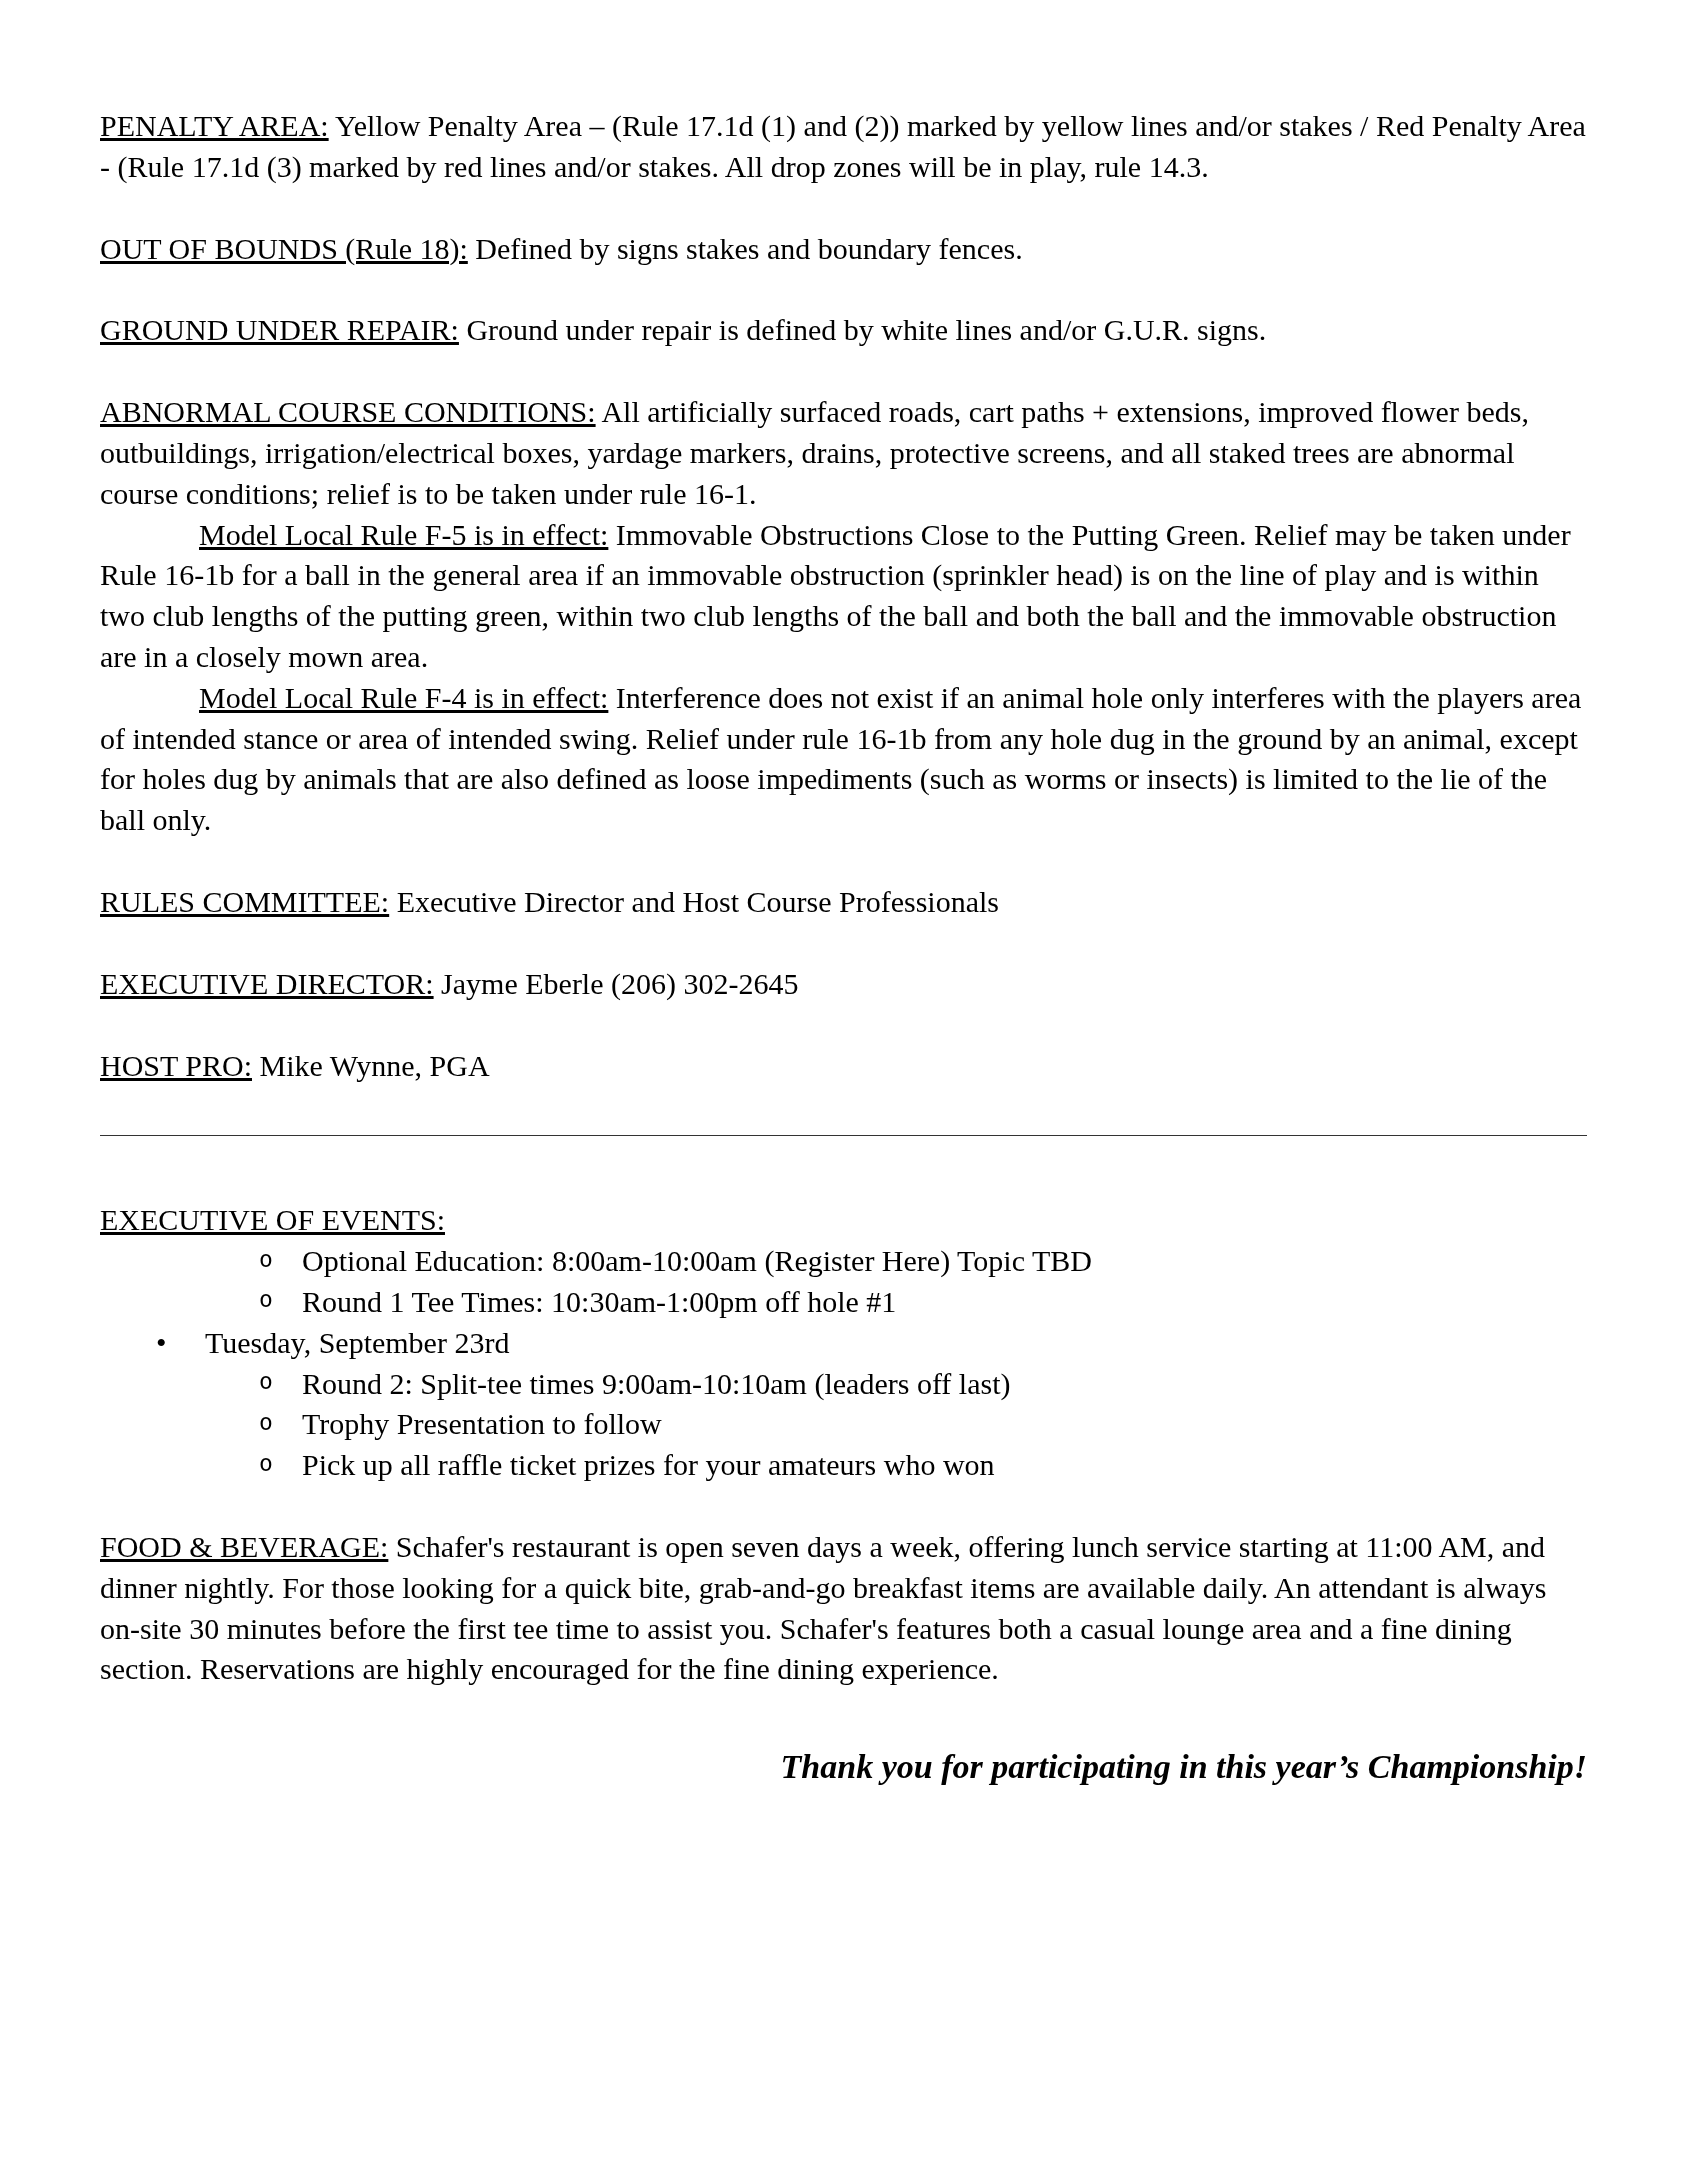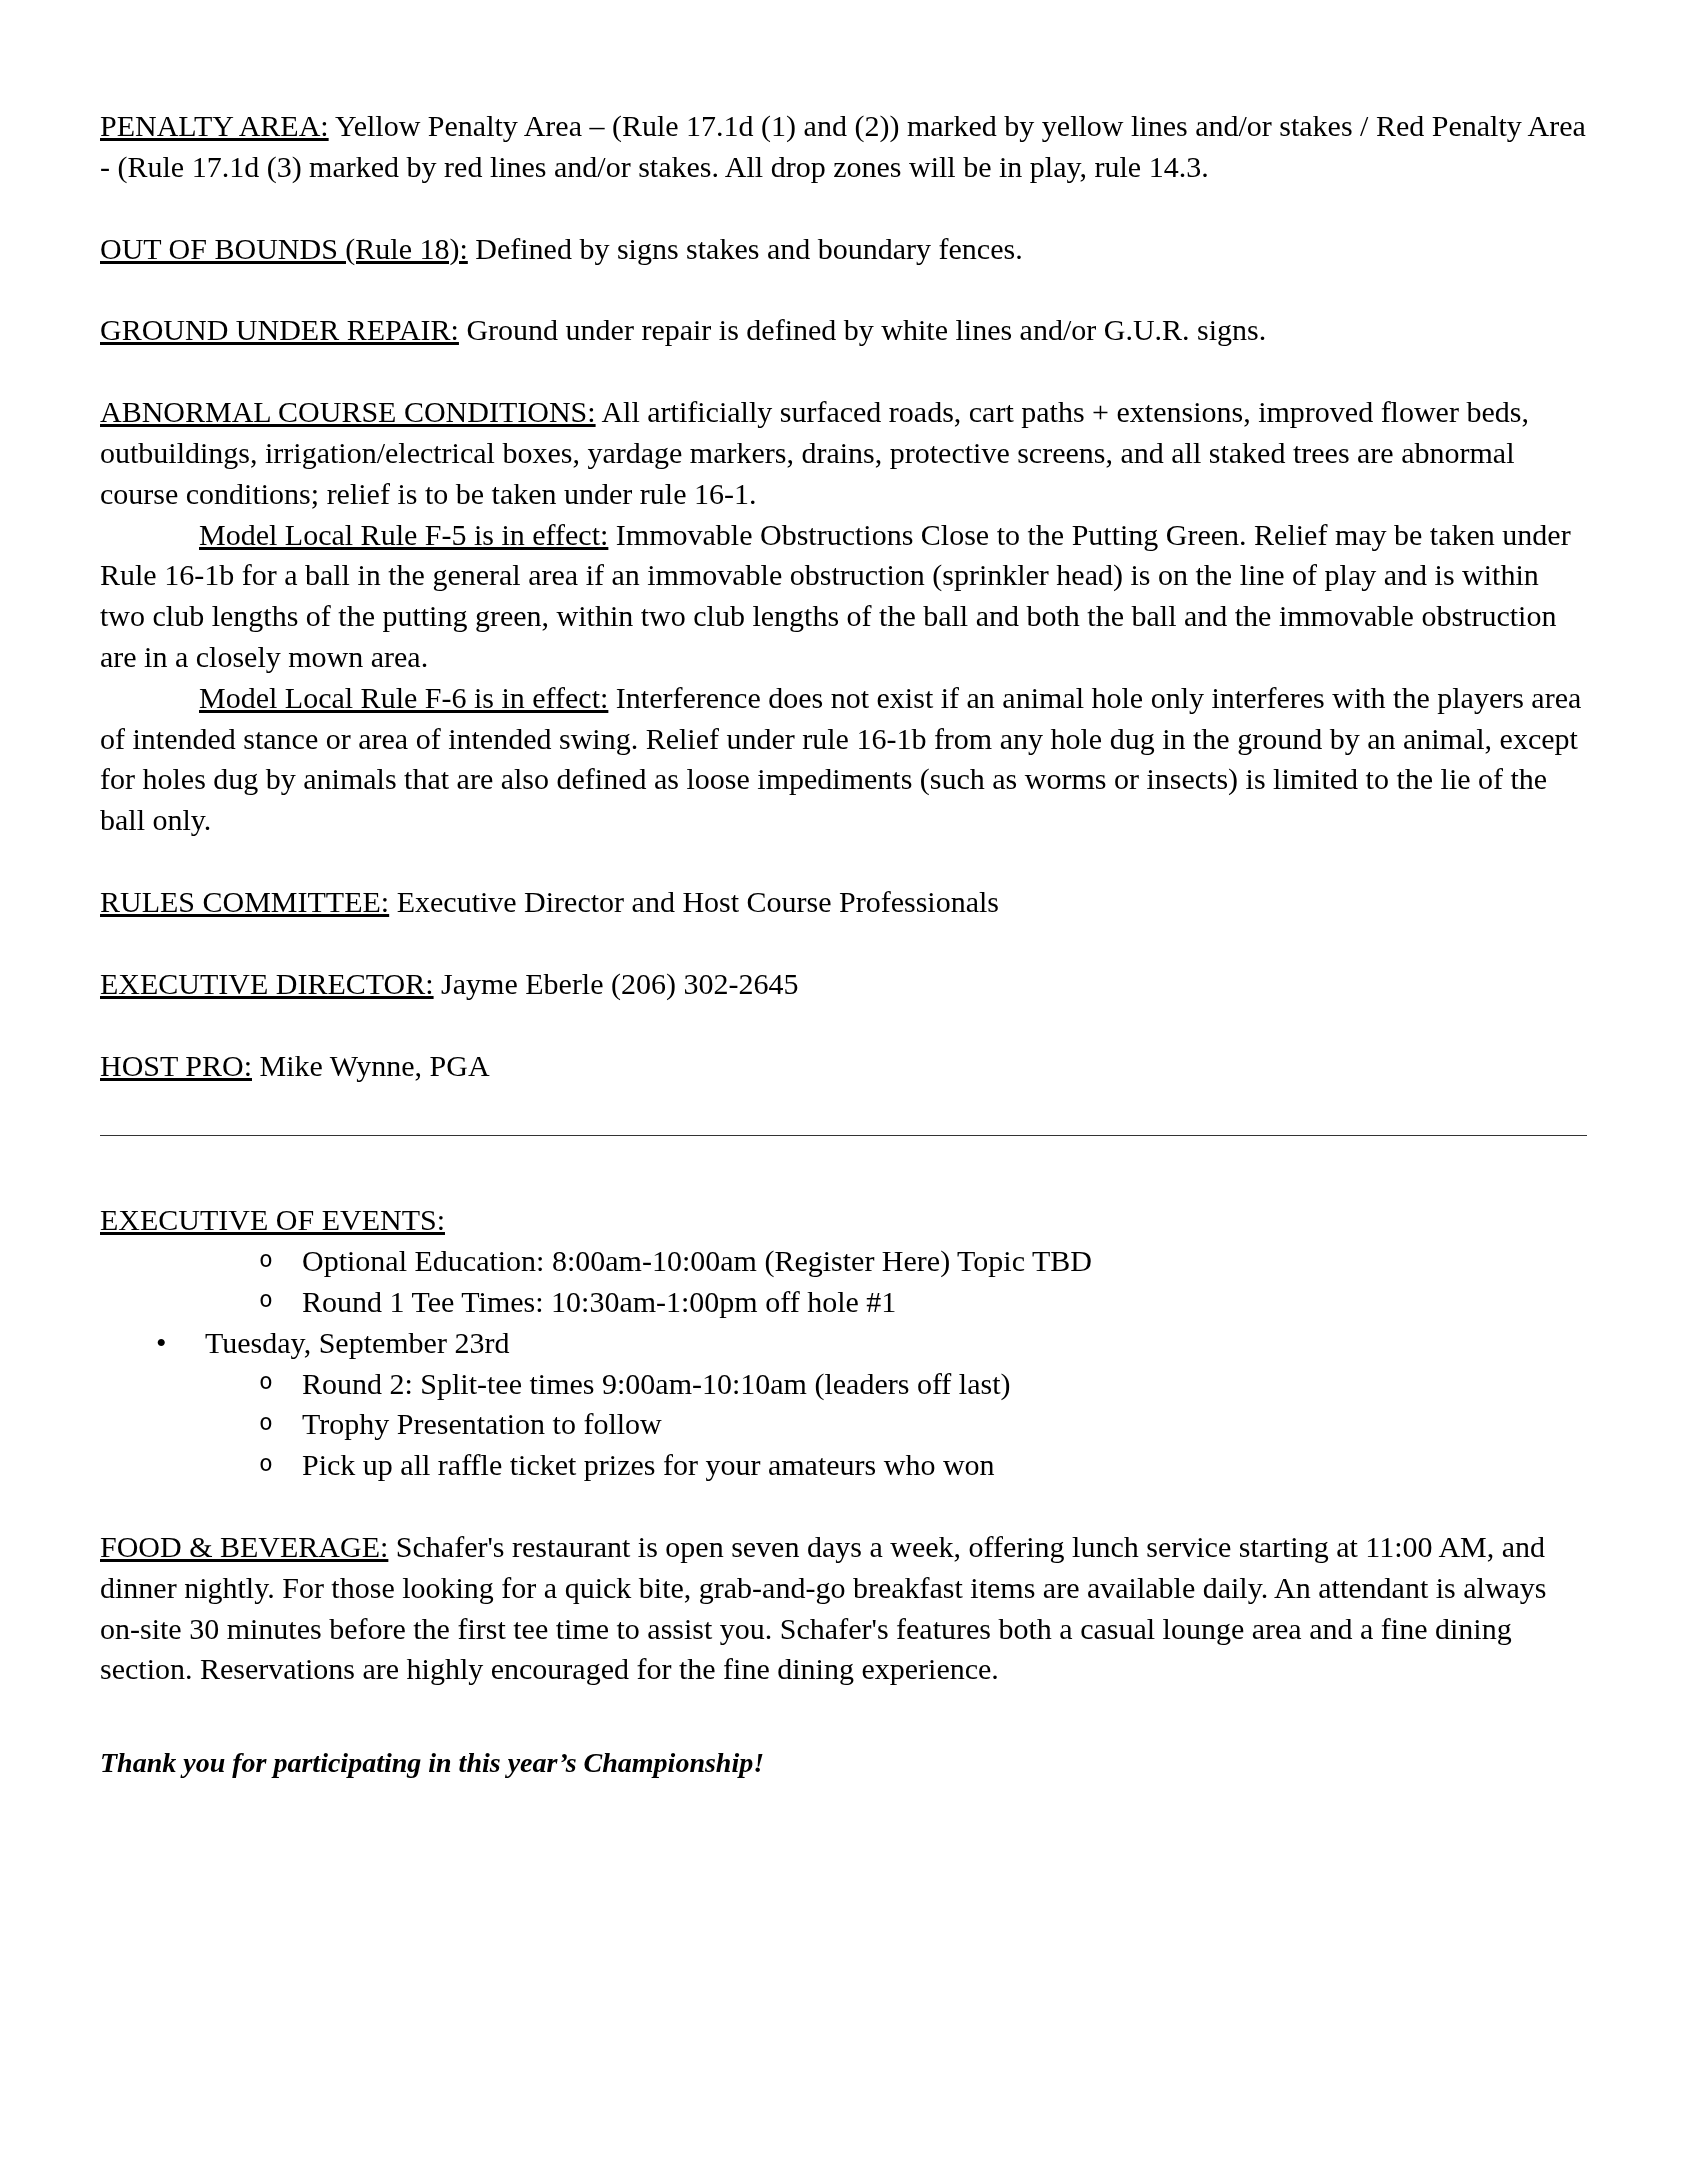--- a/index.html
+++ b/index.html
@@ -32,24 +32,24 @@
   li.event { padding-left: 202px; }
   li.event::before {
     content: "o";
     position: absolute;
     left: 159px;
     top: 2.5px;
     font-family: "DejaVu Sans Mono", monospace;
     font-size: 23px;
   }
   .closing {
-    text-align: left;
+    text-align: right;
     font-weight: bold;
     font-style: italic;
-    font-size: 28px;
+    font-size: 34px;
     margin-top: 54px;
   }
 </style>
 </head>
 <body>
 
 <div class="page">
 
   <p class="para">
     <span class="lbl">PENALTY AREA:</span>
@@ -69,21 +69,21 @@
   <div class="block">
     <p>
       <span class="lbl">ABNORMAL COURSE CONDITIONS:</span>
       <span>All artificially surfaced roads, cart paths + extensions, improved flower beds, outbuildings, irrigation/electrical boxes, yardage markers, drains, protective screens, and all staked trees are abnormal course conditions; relief is to be taken under rule 16-1.</span>
     </p>
     <p class="indent">
       <span class="lbl">Model Local Rule F-5 is in effect:</span>
       <span>Immovable Obstructions Close to the Putting Green. Relief may be taken under Rule 16-1b for a ball in the general area if an immovable obstruction (sprinkler head) is on the line of play and is within two club lengths of the putting green, within two club lengths of the ball and both the ball and the immovable obstruction are in a closely mown area.</span>
     </p>
     <p class="indent">
-      <span class="lbl">Model Local Rule F-6 is in effect:</span>
+      <span class="lbl">Model Local Rule F-4 is in effect:</span>
       <span>Interference does not exist if an animal hole only interferes with the players area of intended stance or area of intended swing. Relief under rule 16-1b from any hole dug in the ground by an animal, except for holes dug by animals that are also defined as loose impediments (such as worms or insects) is limited to the lie of the ball only.</span>
     </p>
   </div>
 
   <p class="para">
     <span class="lbl">RULES COMMITTEE:</span>
     <span>Executive Director and Host Course Professionals</span>
   </p>
 
   <p class="para">

